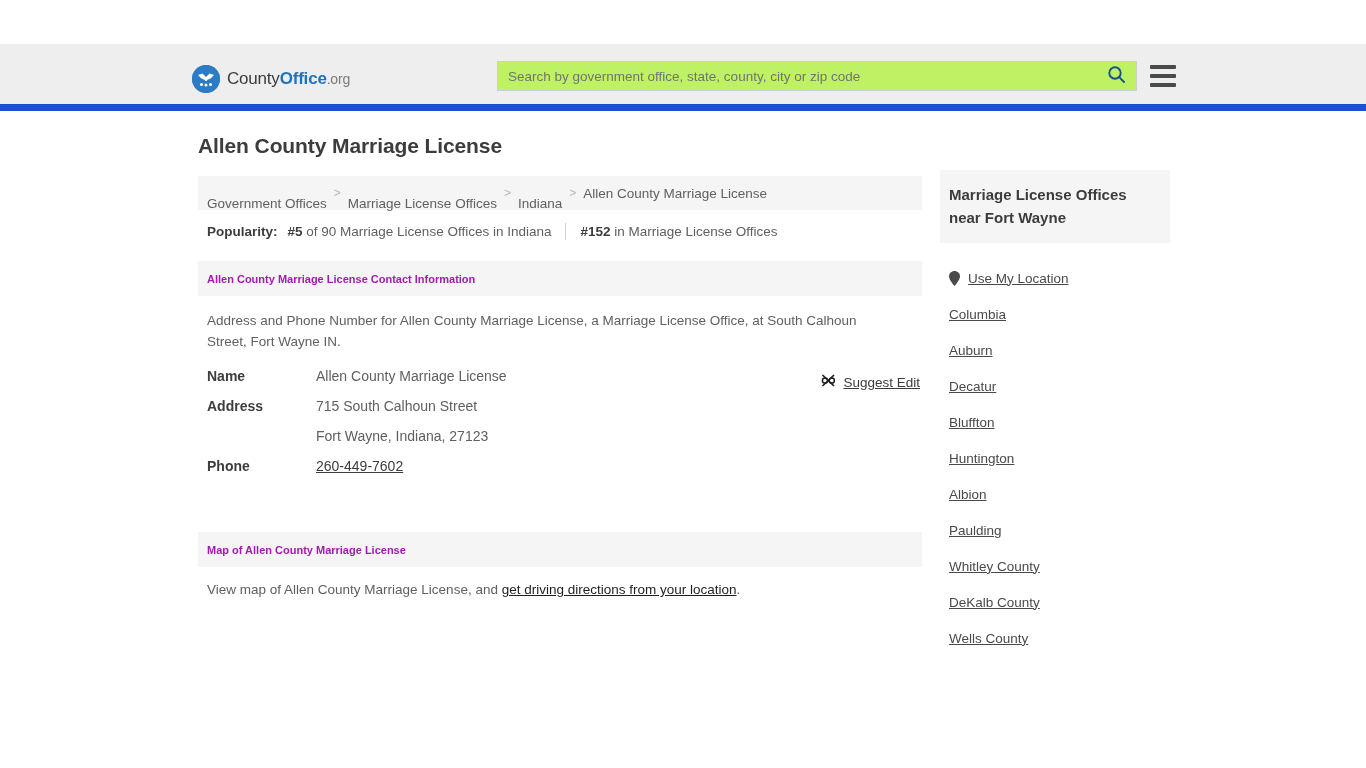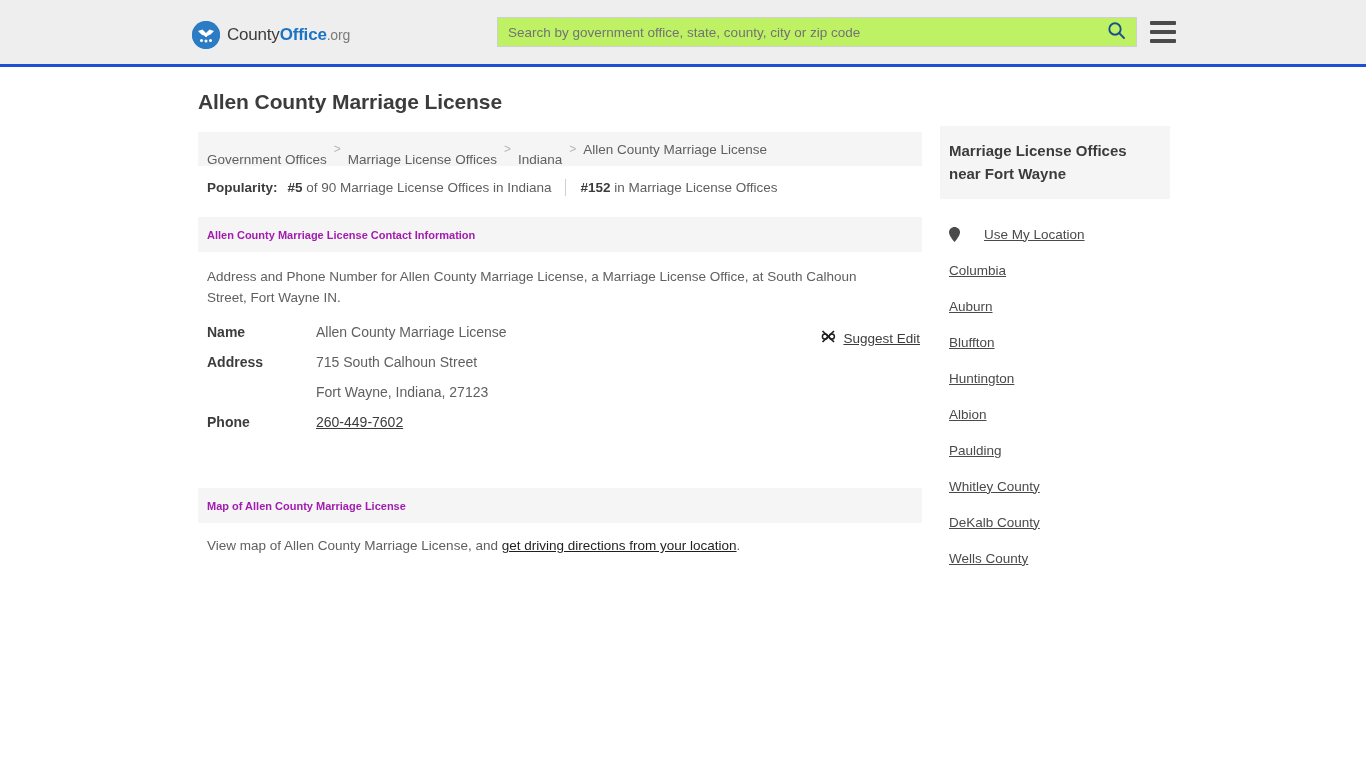--- a/index.html
+++ b/index.html
@@ -11,23 +11,24 @@
     font-family: "Liberation Sans", sans-serif;
     color: #555555;
     -webkit-font-smoothing: antialiased;
   }
 
   
   .header {
     position: relative;
     height: 67px;
     background: #eeeeee;
-    border-bottom: 3px solid #1d4ed8;
-    display: flex;
-    align-items: center;
+    border-bottom: 7px solid #1d4ed8;
+    display: flex;
+    align-items: center;
+    margin-top: 44px;
   }
   .logo {
     position: absolute;
     left: 192px;
     top: 21px;
     display: flex;
     align-items: center;
     gap: 7px;
     text-decoration: none;
   }
@@ -233,21 +234,21 @@
     font-size: 15px;
     font-weight: bold;
     color: #3c3c3c;
     line-height: 23px;
   }
   .side-list { padding: 0 9px; margin-top: 17px; }
   .side-item {
     height: 36px;
     display: flex;
     align-items: center;
-    gap: 24px;
+    gap: 8px;
     font-size: 13.5px;
   }
   .side-item a {
     color: #4a4a4a;
     text-decoration: underline;
   }
   .pin-icon { flex: none; display: flex; }
 </style>
 </head>
 <body>
@@ -382,20 +383,23 @@
         <a href="#">Use My Location</a>
       </div>
 
       <div class="side-item">
         <a href="#">Columbia</a>
       </div>
       <div class="side-item">
         <a href="#">Auburn</a>
       </div>
       <div class="side-item">
+        <a href="#">Decatur</a>
+      </div>
+      <div class="side-item">
         <a href="#">Bluffton</a>
       </div>
       <div class="side-item">
         <a href="#">Huntington</a>
       </div>
       <div class="side-item">
         <a href="#">Albion</a>
       </div>
       <div class="side-item">
         <a href="#">Paulding</a>

